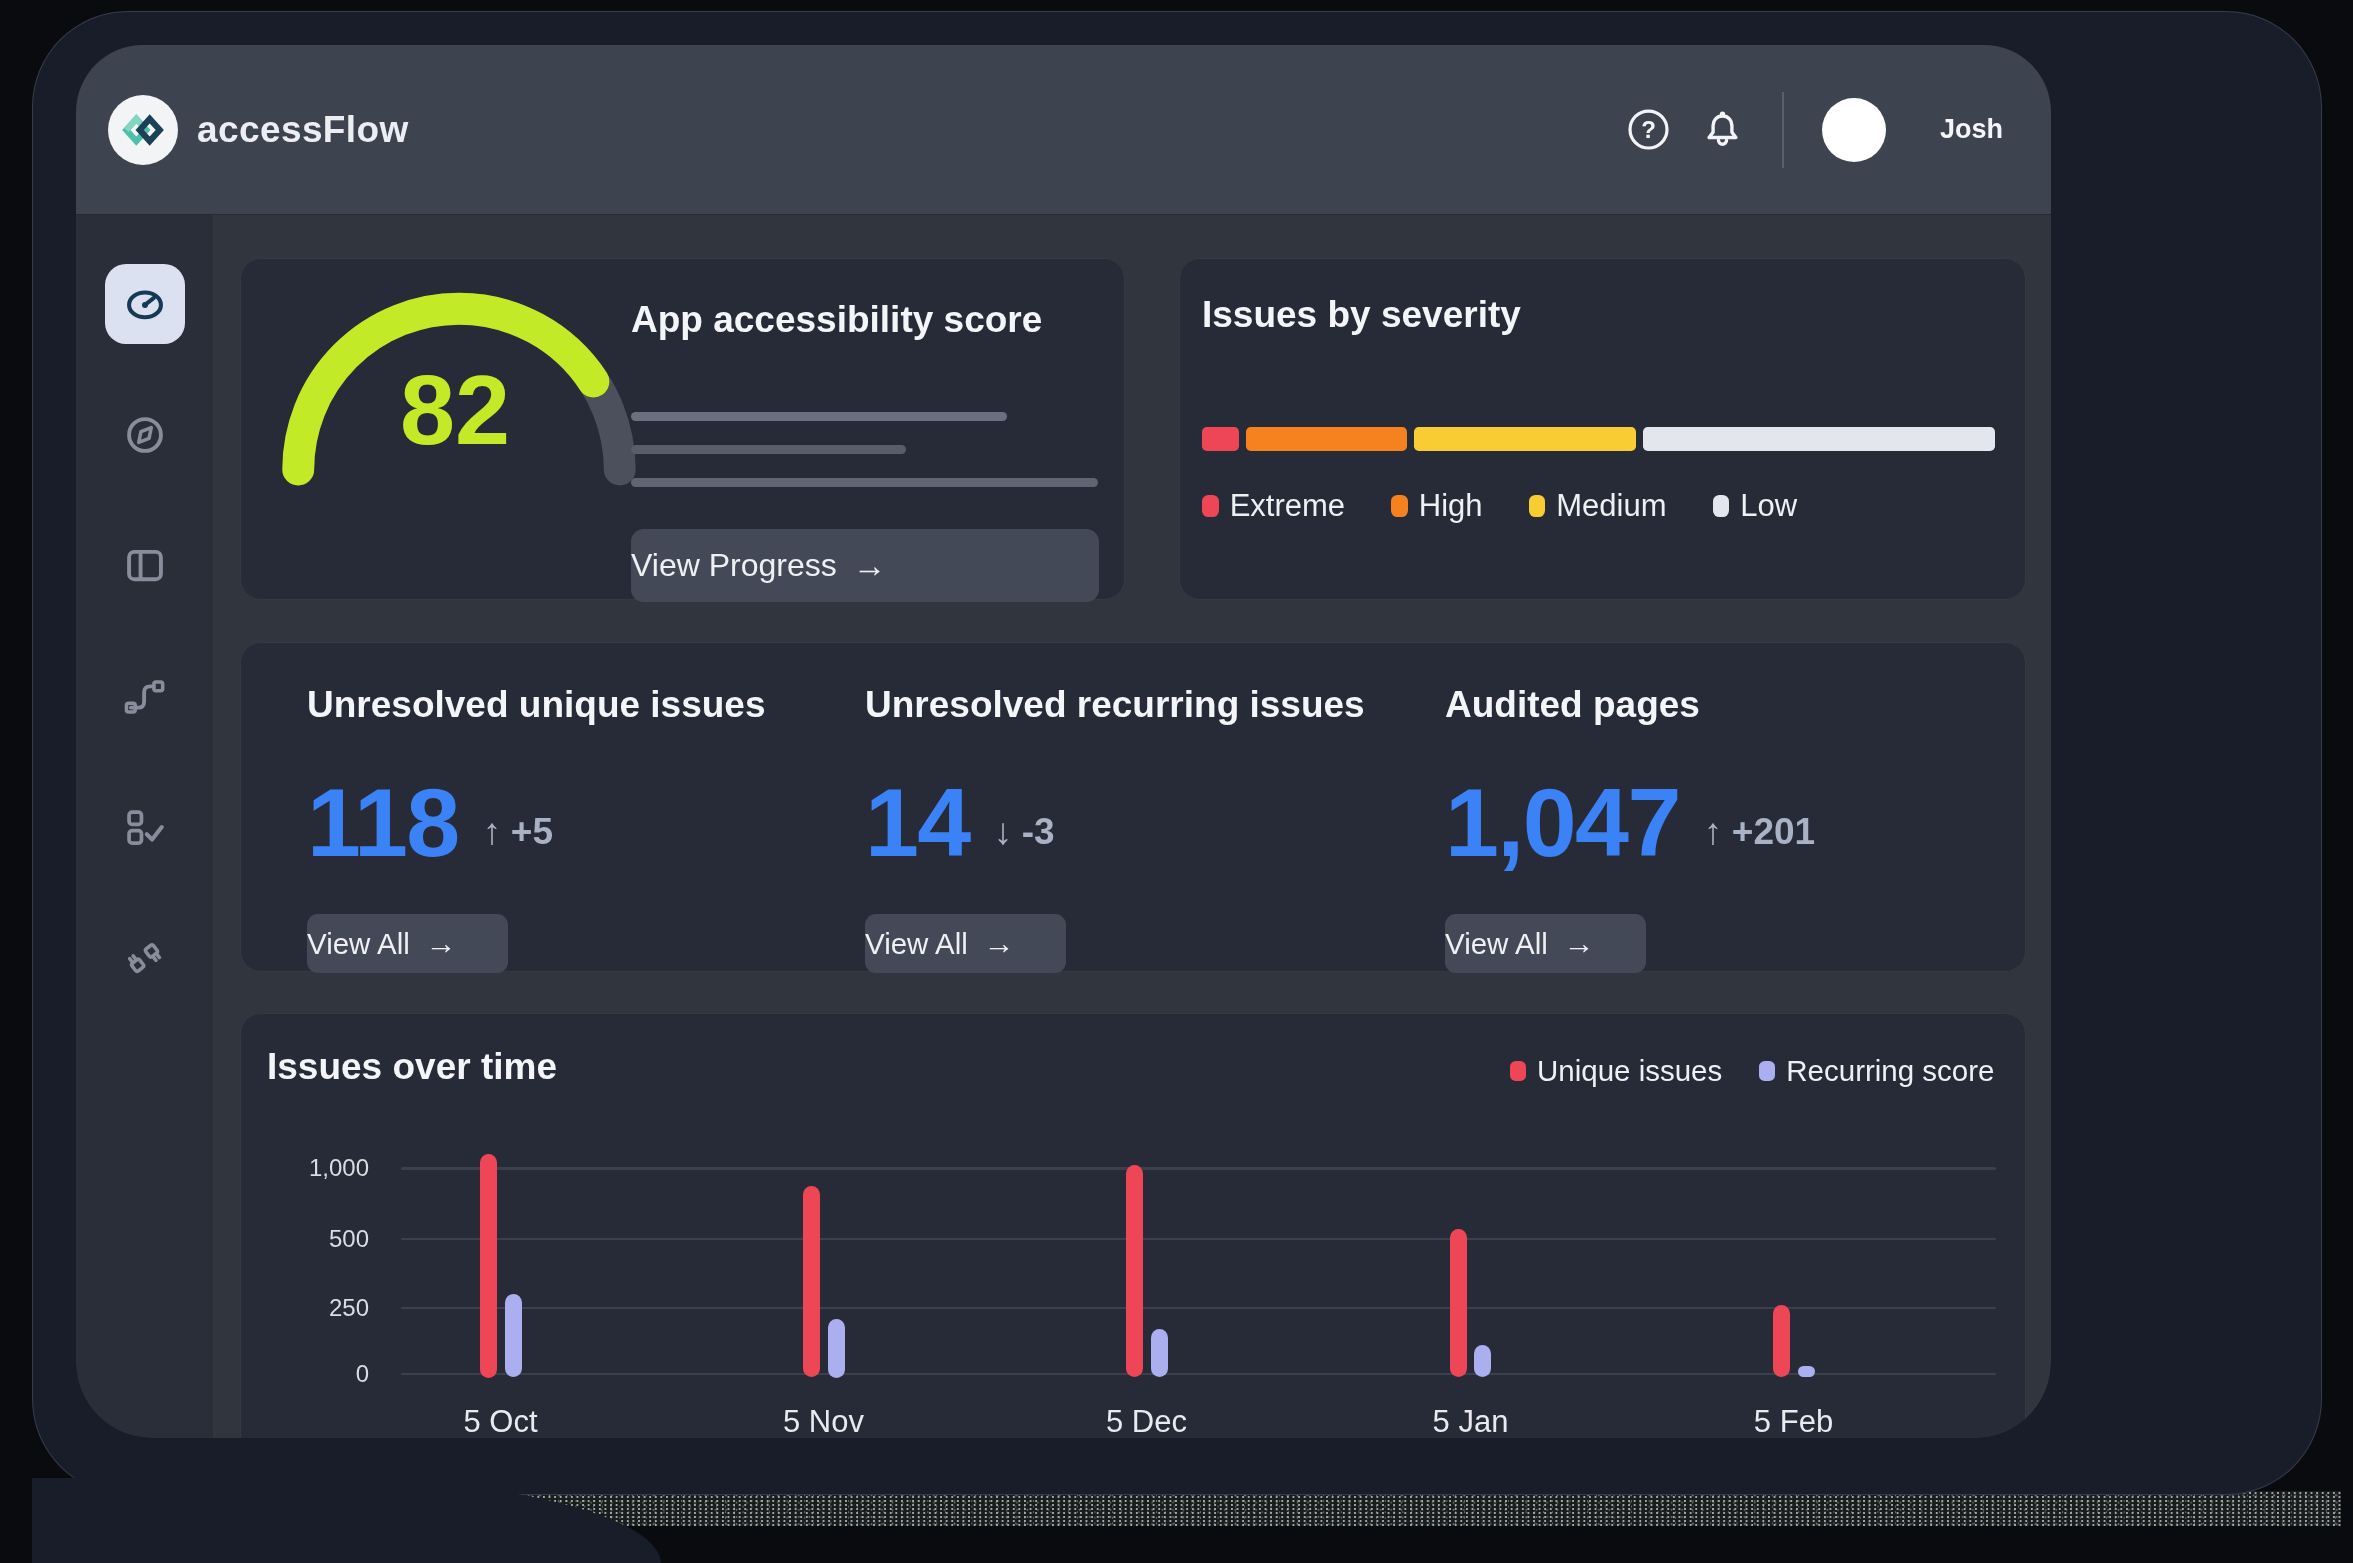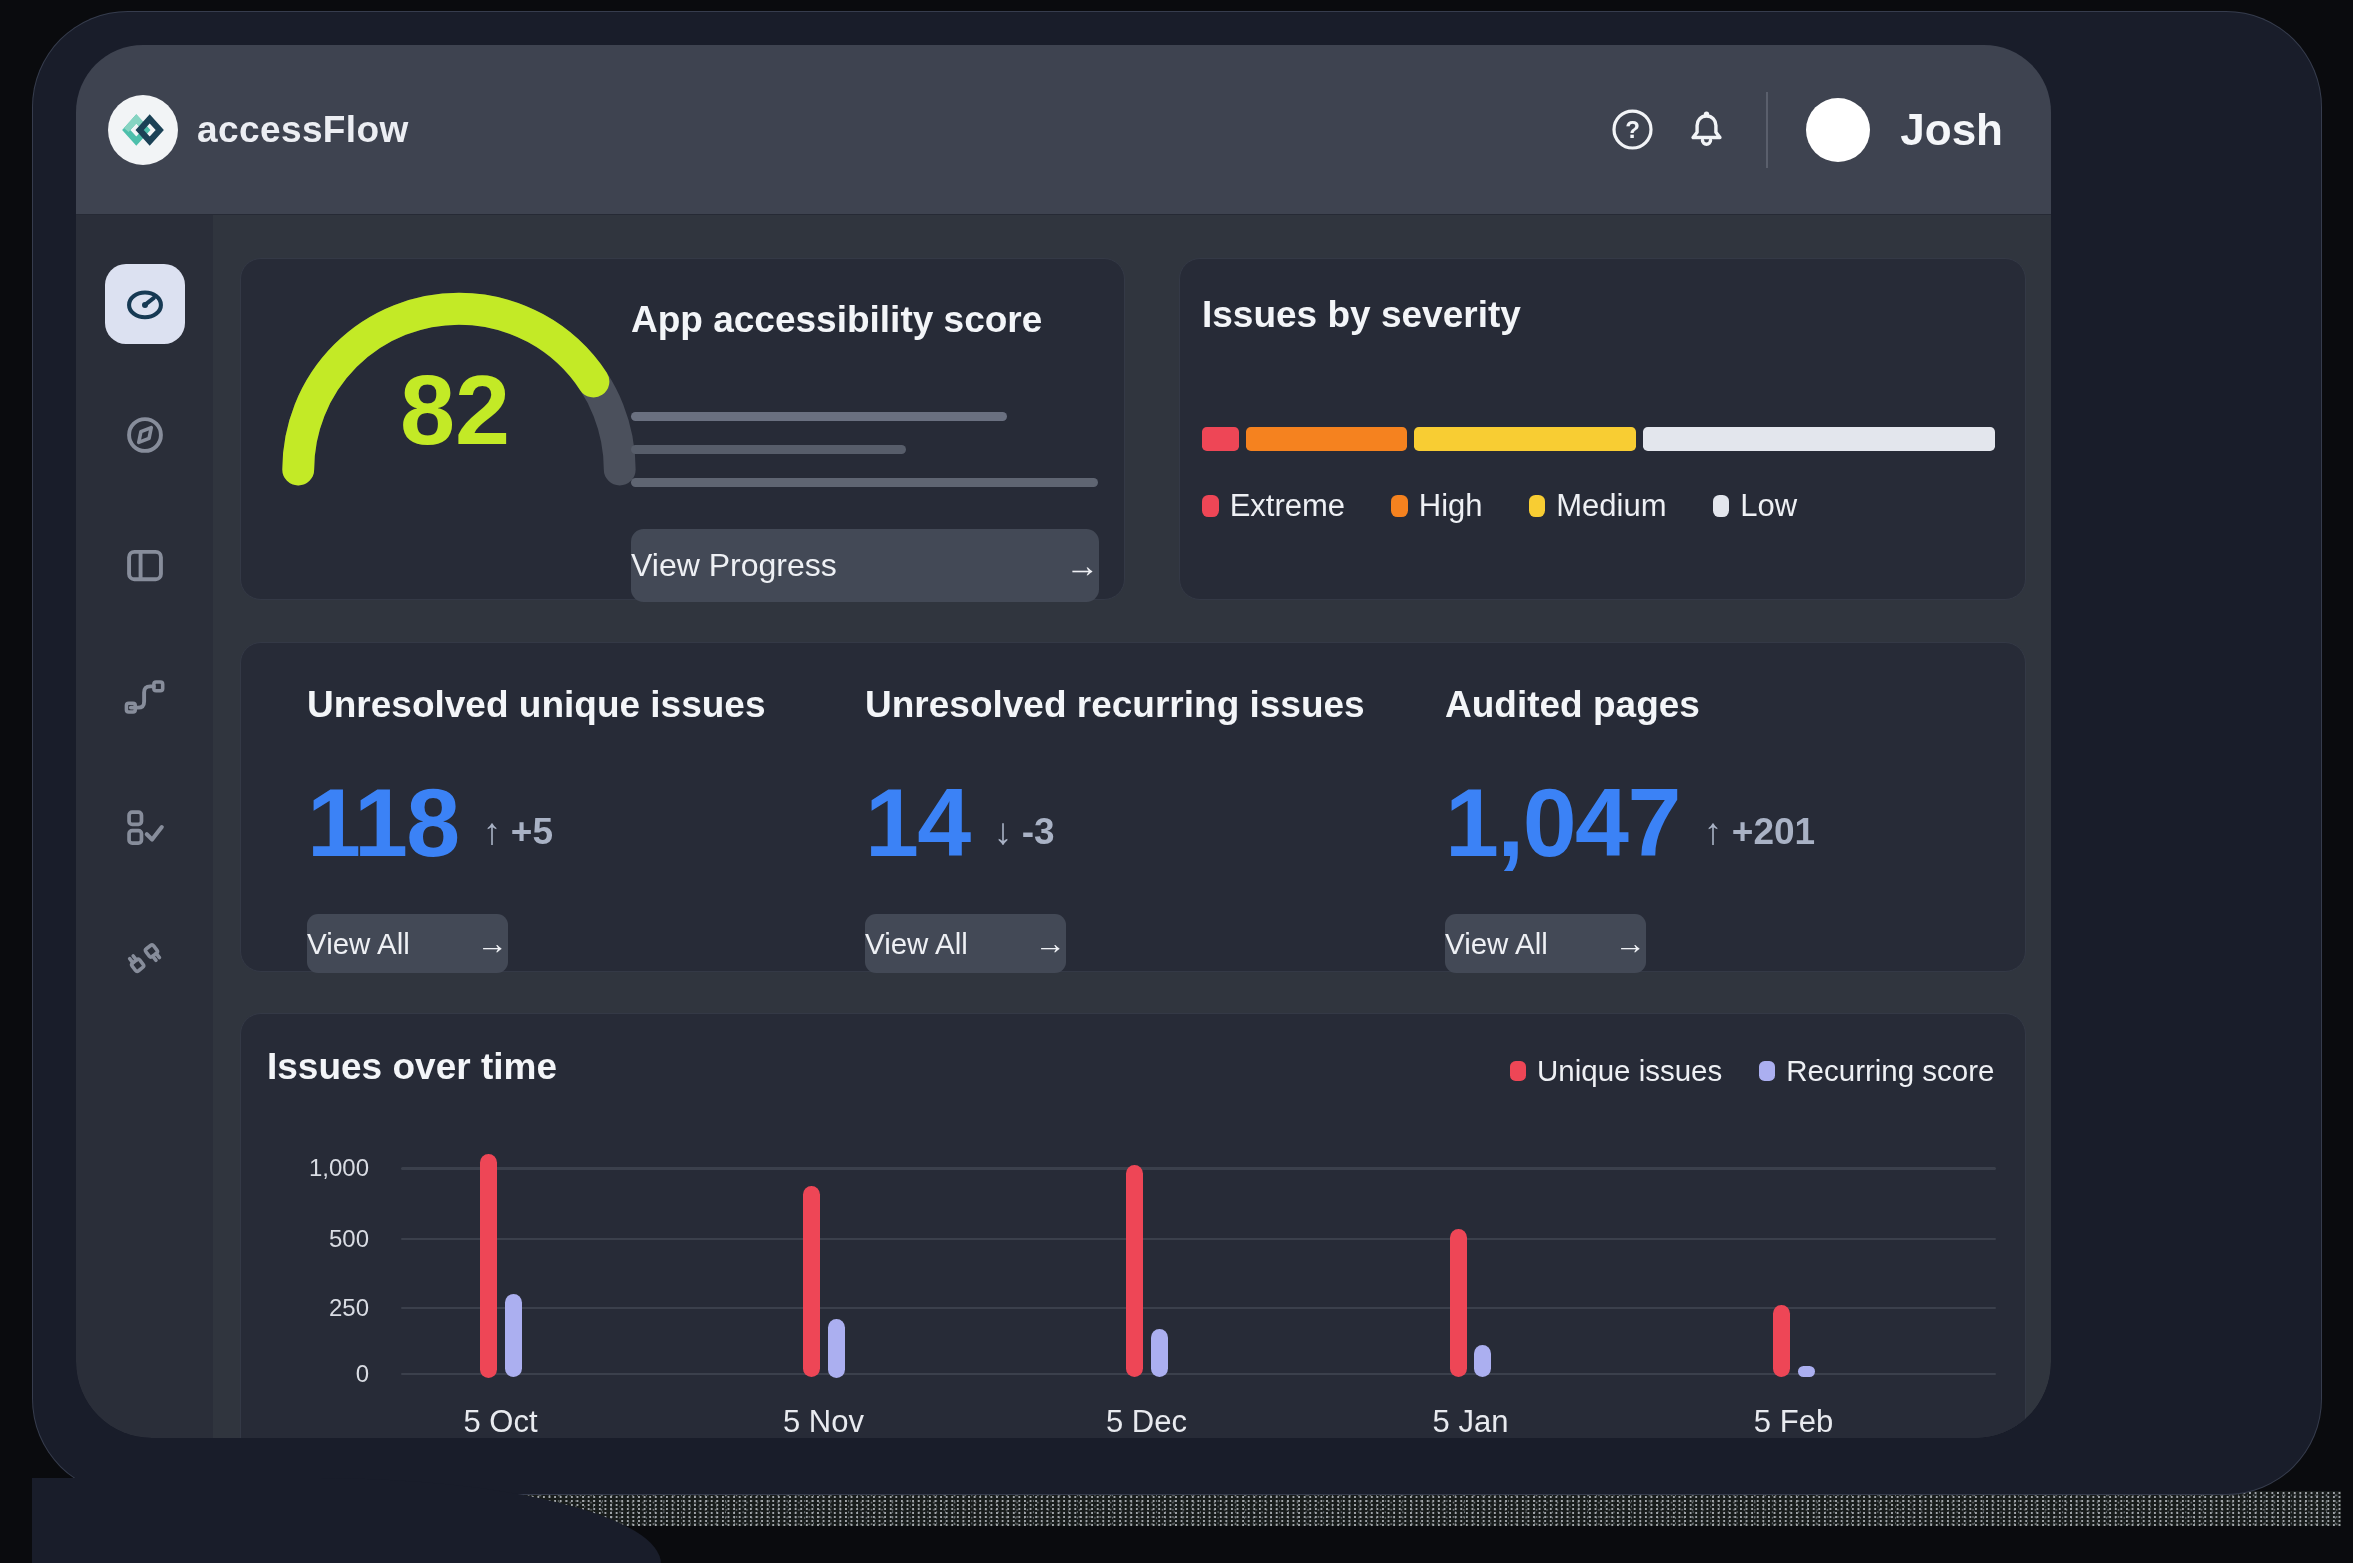--- a/index.html
+++ b/index.html
@@ -27,21 +27,21 @@
   .brand { color:#eceef3; font-size:37px; font-weight:bold; margin-left:19px; letter-spacing:0.4px; }
   .project-select { position:absolute; left:354px; top:45px; width:1198px; height:80px;
     background:#4a4f5d; border-radius:12.7px; display:flex; align-items:center; padding-left:11px; cursor:pointer; }
   .star-tile { width:57px; height:57px; border-radius:12.7px; background:#16283c;
     display:flex; align-items:center; justify-content:center; }
   .project-name { color:#f4f6f9; font-size:33px; font-weight:bold; margin-left:25.5px; }
   .select-chevron { position:absolute; right:30px; top:31px; }
   .topbar-right { margin-left:auto; display:flex; align-items:center; gap:30px; }
   .tb-divider { width:2.4px; height:76px; background:#5a5f6c; margin:0 8px; }
   .avatar { width:64px; height:64px; border-radius:50%; background:#ffffff; }
-  .user-name { color:#f4f6f9; font-size:44px; font-weight:bold; }
+  .user-name { color:#f4f6f9; font-size:27px; font-weight:bold;margin-left:24px; }
   .icon-btn { display:flex; align-items:center; justify-content:center; cursor:pointer; }
   
   .body { display:flex; height:1223px; }
   .sidebar { width:137px; background:#2a2e39; border-bottom-left-radius:76px;
     display:flex; flex-direction:column; align-items:center; padding-top:49px; flex:0 0 auto; }
   .side-item { width:80px; height:80px; border-radius:21px; display:flex; align-items:center;
     justify-content:center; margin-bottom:51px; cursor:pointer; }
   .side-item.active { background:#dce1f1; }
   .main { flex:1; background:#30353e; border-bottom-right-radius:76px; position:relative;
     padding:43px 25.5px 0 27px; overflow:hidden; }
@@ -56,21 +56,21 @@
   .gauge-wrap { position:absolute; left:27px; top:21px; width:374px; height:215px; }
   .gauge-score { position:absolute; left:0; right:0; top:73px; text-align:center;
     color:#c3ea26; font-size:99px; font-weight:bold; }
   .score-right { position:absolute; left:390px; top:40px; width:467px; }
   .card-title { color:#f3f5f8; font-size:37px; font-weight:bold; }
   .skel { position:absolute; height:8.8px; border-radius:4.8px; }
   .skel.s1 { top:113px; width:376px; background:#6a7080; }
   .skel.s2 { top:146px; width:275px; background:#575d6a; }
   .skel.s3 { top:179px; width:467px; background:#5f6572; }
   .btn { background:#434956; border-radius:12.7px; color:#eef0f4; display:flex;
-    align-items:center; justify-content:space-between; gap:16px; cursor:pointer; }
+    align-items:center; justify-content:flex-start; gap:16px; cursor:pointer; }
   .progress-btn { position:absolute; top:230px; width:468px; height:73px; font-size:32px; }
   .arrow { font-size:1.05em; }
   
   .sev-bar { position:absolute; left:22px; right:30px; top:168px; height:24px; display:flex; gap:7.2px; }
   .sev-seg { height:100%; border-radius:4.8px; }
   .sev-legend { position:absolute; left:22px; top:229px; display:flex; gap:46px; }
   .legend-item { display:flex; align-items:center; gap:11px; }
   .legend-swatch { width:16.7px; height:21.5px; border-radius:6.4px; }
   .legend-label { color:#eef0f4; font-size:31px; }
   

